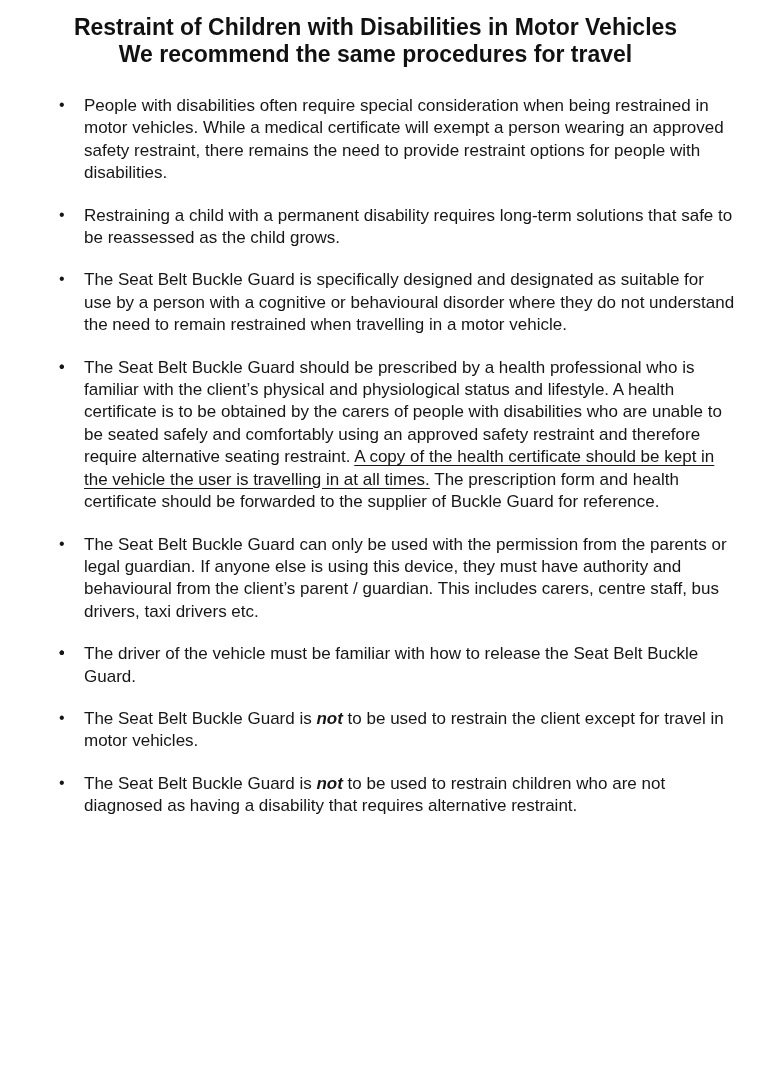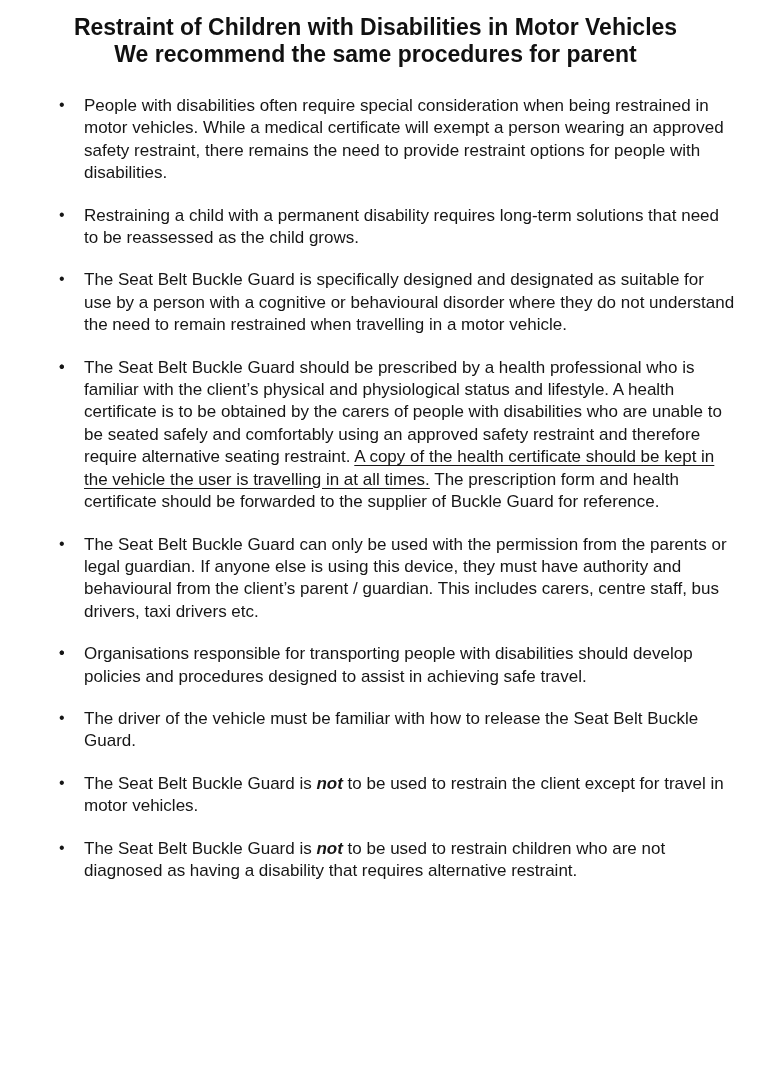--- a/index.html
+++ b/index.html
@@ -50,28 +50,28 @@
   .seg-normal { }
   .seg-underline { text-decoration: underline; text-underline-offset: 3px; }
   .seg-bold-italic { font-weight: 700; font-style: italic; }
 </style>
 </head>
 <body>
 
 <div class="page">
   <h1 class="title">
     <span class="title-line">Restraint of Children with Disabilities in Motor Vehicles</span>
-    <span class="title-line">We recommend the same procedures for parent</span>
+    <span class="title-line">We recommend the same procedures for travel</span>
   </h1>
   <ul class="bullets">
       <li><span class="dot">•</span><span><span class="seg-normal">People with disabilities often require special consideration when being restrained in motor vehicles. While a medical certificate will exempt a person wearing an approved safety restraint, there remains the need to provide restraint options for people with disabilities.</span></span></li>
-      <li><span class="dot">•</span><span><span class="seg-normal">Restraining a child with a permanent disability requires long-term solutions that need to be reassessed as the child grows.</span></span></li>
+      <li><span class="dot">•</span><span><span class="seg-normal">Restraining a child with a permanent disability requires long-term solutions that safe to be reassessed as the child grows.</span></span></li>
       <li><span class="dot">•</span><span><span class="seg-normal">The Seat Belt Buckle Guard is specifically designed and designated as suitable for use by a person with a cognitive or behavioural disorder where they do not understand the need to remain restrained when travelling in a motor vehicle.</span></span></li>
       <li><span class="dot">•</span></li>
       <li><span class="dot">•</span><span><span class="seg-normal">The Seat Belt Buckle Guard should be prescribed by a health professional who is familiar with the client’s physical and physiological status and lifestyle. A health certificate is to be obtained by the carers of people with disabilities who are unable to be seated safely and comfortably using an approved safety restraint and therefore require alternative seating restraint. </span><span class="seg-underline">A copy of the health certificate should be kept in the vehicle the user is travelling in at all times.</span><span class="seg-normal"> The prescription form and health certificate should be forwarded to the supplier of Buckle Guard for reference.</span></span></li>
       <li><span class="dot">•</span><span><span class="seg-normal">The Seat Belt Buckle Guard can only be used with the permission from the parents or legal guardian. If anyone else is using this device, they must have authority and behavioural from the client’s parent / guardian. This includes carers, centre staff, bus drivers, taxi drivers etc.</span></span></li>
       <li><span class="dot">•</span></li>
-      <li><span class="dot">•</span><span><span class="seg-normal">Organisations responsible for transporting people with disabilities should develop policies and procedures designed to assist in achieving safe travel.</span></span></li>
+      <li><span class="dot">•</span></li>
       <li><span class="dot">•</span><span><span class="seg-normal">The driver of the vehicle must be familiar with how to release the Seat Belt Buckle Guard.</span></span></li>
       <li><span class="dot">•</span><span><span class="seg-normal">The Seat Belt Buckle Guard is </span><span class="seg-bold-italic">not</span><span class="seg-normal"> to be used to restrain the client except for travel in motor vehicles.</span></span></li>
       <li><span class="dot">•</span><span><span class="seg-normal">The Seat Belt Buckle Guard is </span><span class="seg-bold-italic">not</span><span class="seg-normal"> to be used to restrain children who are not diagnosed as having a disability that requires alternative restraint.</span></span></li>
     </ul>
 </div>
 
 </body></html>

